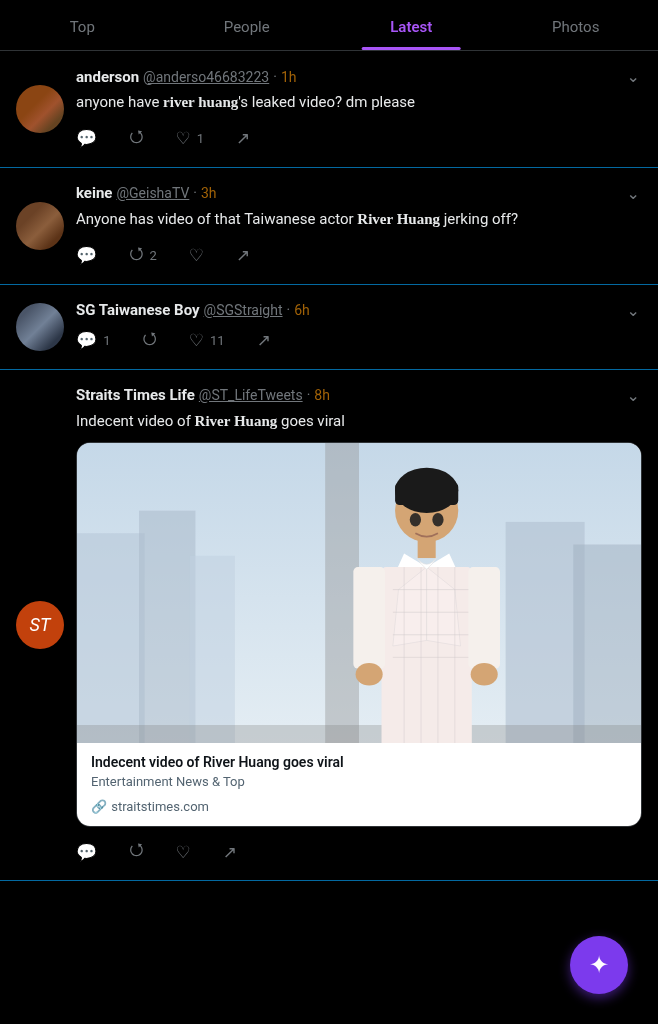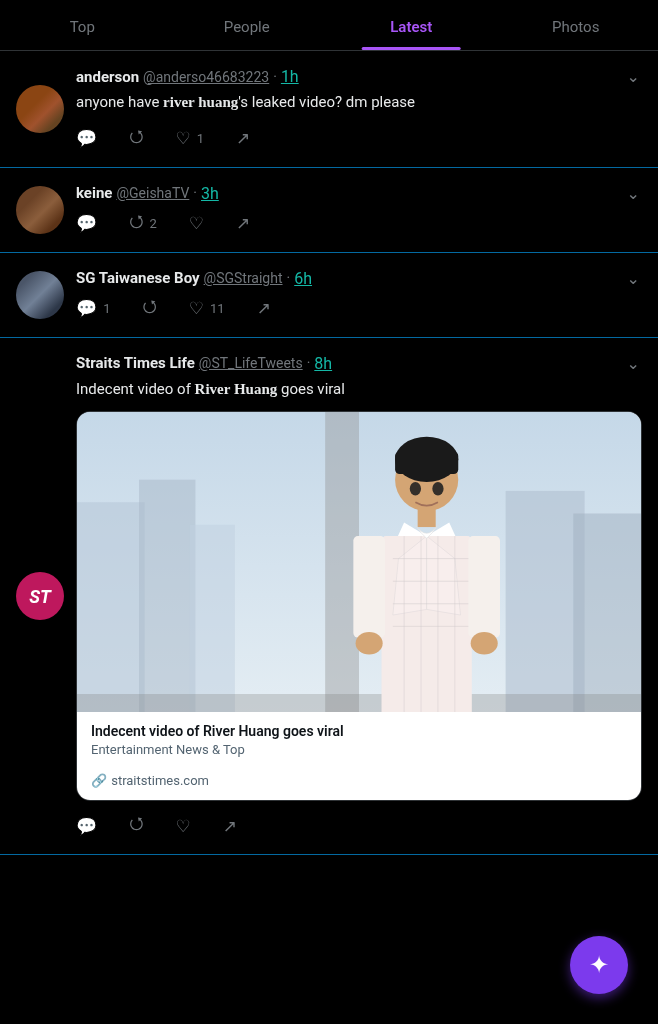--- a/index.html
+++ b/index.html
@@ -71,26 +71,26 @@
     .avatar-keine {
       background: linear-gradient(135deg, #6B4226 30%, #8B5E3C 55%, #5C3317 80%);
     }
     .avatar-sg {
       background: linear-gradient(135deg, #4a5568 20%, #718096 50%, #2d3748 80%);
     }
     .avatar-st {
       width: 48px;
       height: 48px;
       border-radius: 50%;
-      background: #be185d;
+      background: #c2410c;
       display: flex;
       align-items: center;
       justify-content: center;
       font-size: 18px;
-      font-weight: 700;
+      font-weight: 400;
       color: #fff;
       flex-shrink: 0;
       font-style: italic;
     }
 
     .tweet-body { flex: 1; min-width: 0; }
 
     .tweet-header {
       display: flex;
       align-items: center;
@@ -116,23 +116,22 @@
       color: #71767b;
       text-decoration: underline;
     }
 
     .dot {
       font-size: 14px;
       color: #71767b;
     }
 
     .time {
-      font-size: 16px;
-      color: #14b8a6;
-      text-decoration: underline;
+      font-size: 14px;
+      color: #a16207;
     }
 
     .chevron-down {
       color: #71767b;
       font-size: 16px;
       cursor: pointer;
       padding: 2px;
     }
 
     .tweet-text {
@@ -201,21 +200,21 @@
       font-size: 14px;
       font-weight: 600;
       color: #0f1419;
       line-height: 1.35;
       margin-bottom: 2px;
     }
 
     .media-caption-sub {
       font-size: 13px;
       color: #536471;
-      margin-bottom: 16px;
+      margin-bottom: 10px;
     }
 
     .media-caption-link {
       font-size: 13px;
       color: #536471;
       display: flex;
       align-items: center;
       gap: 4px;
     }
 
@@ -297,20 +296,23 @@
     <div class="avatar avatar-keine"></div>
     <div class="tweet-body">
       <div class="tweet-header">
         <div class="tweet-meta">
           <span class="username">keine</span>
           <span class="handle">@GeishaTV</span>
           <span class="dot">·</span>
           <span class="time">3h</span>
         </div>
         <span class="chevron-down">⌄</span>
+      </div>
+      <div class="tweet-text">
+        <span>Anyone has video of that Taiwanese actor </span><span class="bold">River Huang</span><span> jerking off?</span>
       </div>
       <div class="tweet-actions">
         <div class="action-btn">
           <span class="action-icon">💬</span>
         </div>
         <div class="action-btn">
           <span class="action-icon">⭯</span>
           <span>2</span>
         </div>
         <div class="action-btn">

